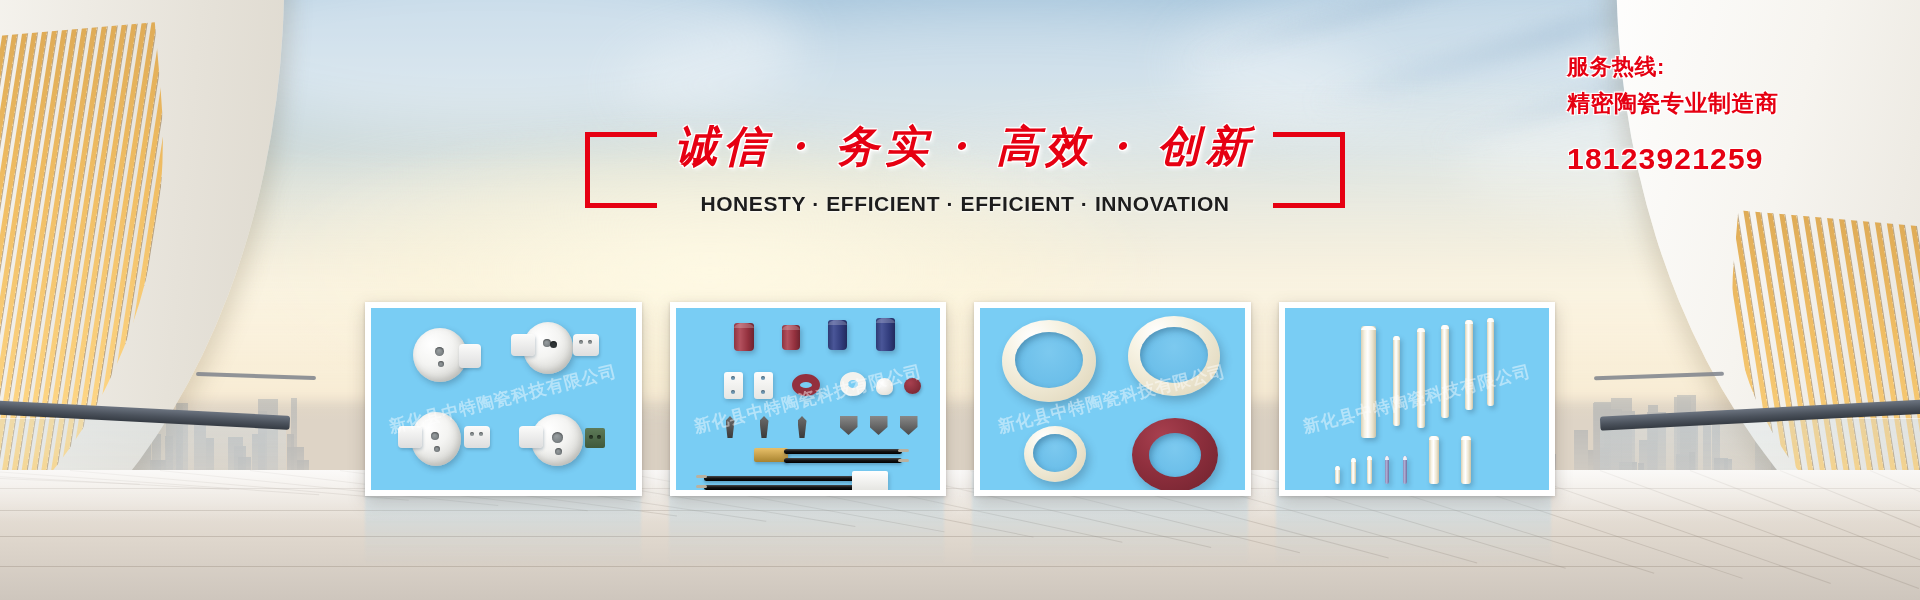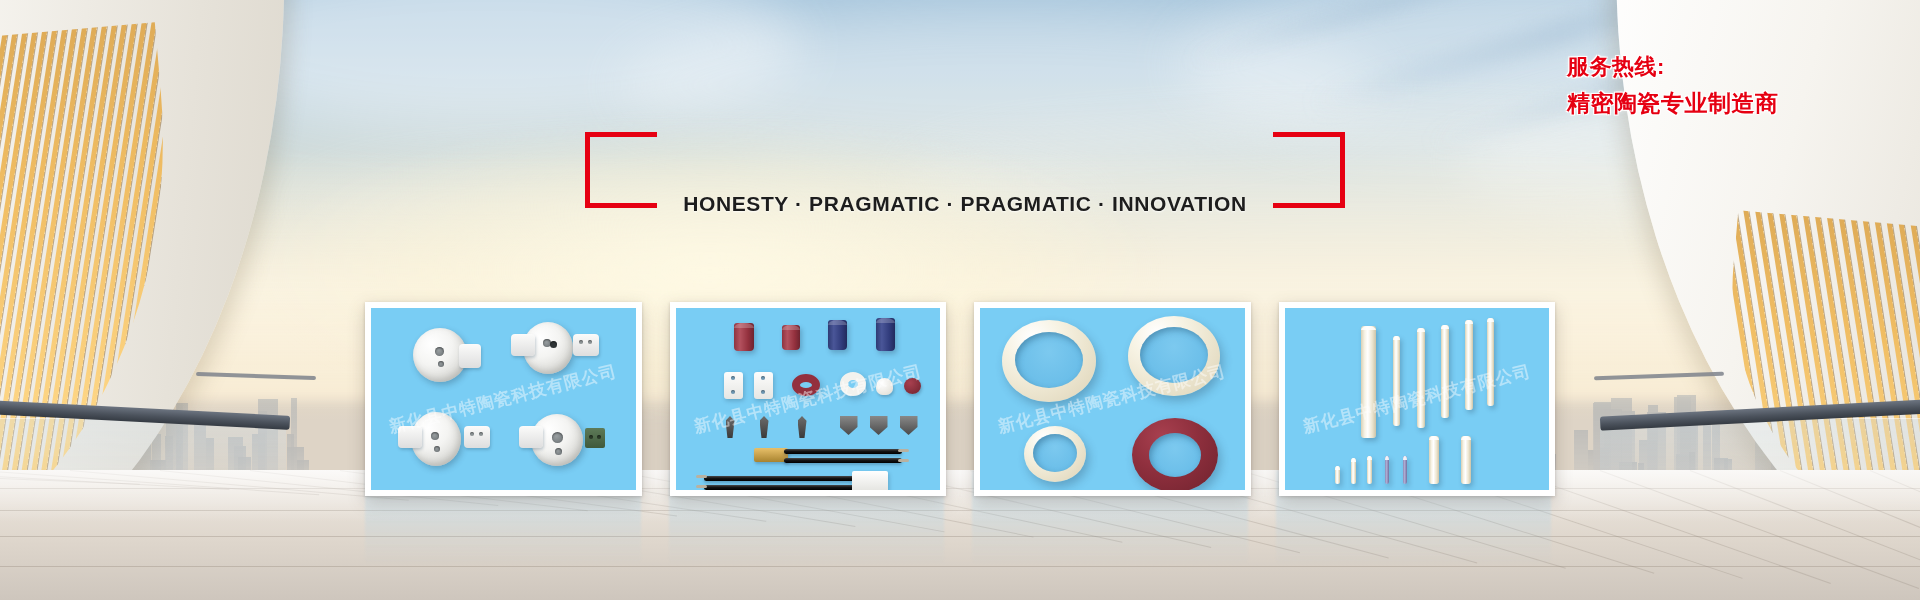--- a/index.html
+++ b/index.html
@@ -576,26 +576,28 @@
     <div class="floor-sheen"></div>
   </div>
 
   <div class="slogan">
     <div class="bracket bk-tl-h"></div>
     <div class="bracket bk-tl-v"></div>
     <div class="bracket bk-bl-h"></div>
     <div class="bracket bk-tr-h"></div>
     <div class="bracket bk-tr-v"></div>
     <div class="bracket bk-br-h"></div>
-    <div class="slogan-en">HONESTY · PRAGMATIC · PRAGMATIC · INNOVATION</div>
+    <div class="slogan-cn">诚信 · 务实 · 高效 · 创新</div>
+    <div class="slogan-en">HONESTY · EFFICIENT · EFFICIENT · INNOVATION</div>
   </div>
 
   <div class="contact">
     <div class="ln hotline">服务热线:</div>
     <div class="ln maker">精密陶瓷专业制造商</div>
+    <div class="ln phone">18123921259</div>
   </div>
 
   <div class="panels">
 
     <div class="panel">
       <div class="stage">
         <div class="wm">新化县中特陶瓷科技有限公司</div>
 
         <div class="p" style="left:42px;top:20px;width:54px;height:54px;">
           <div class="tab" style="right:-14px;top:16px;width:22px;height:24px;"></div>

